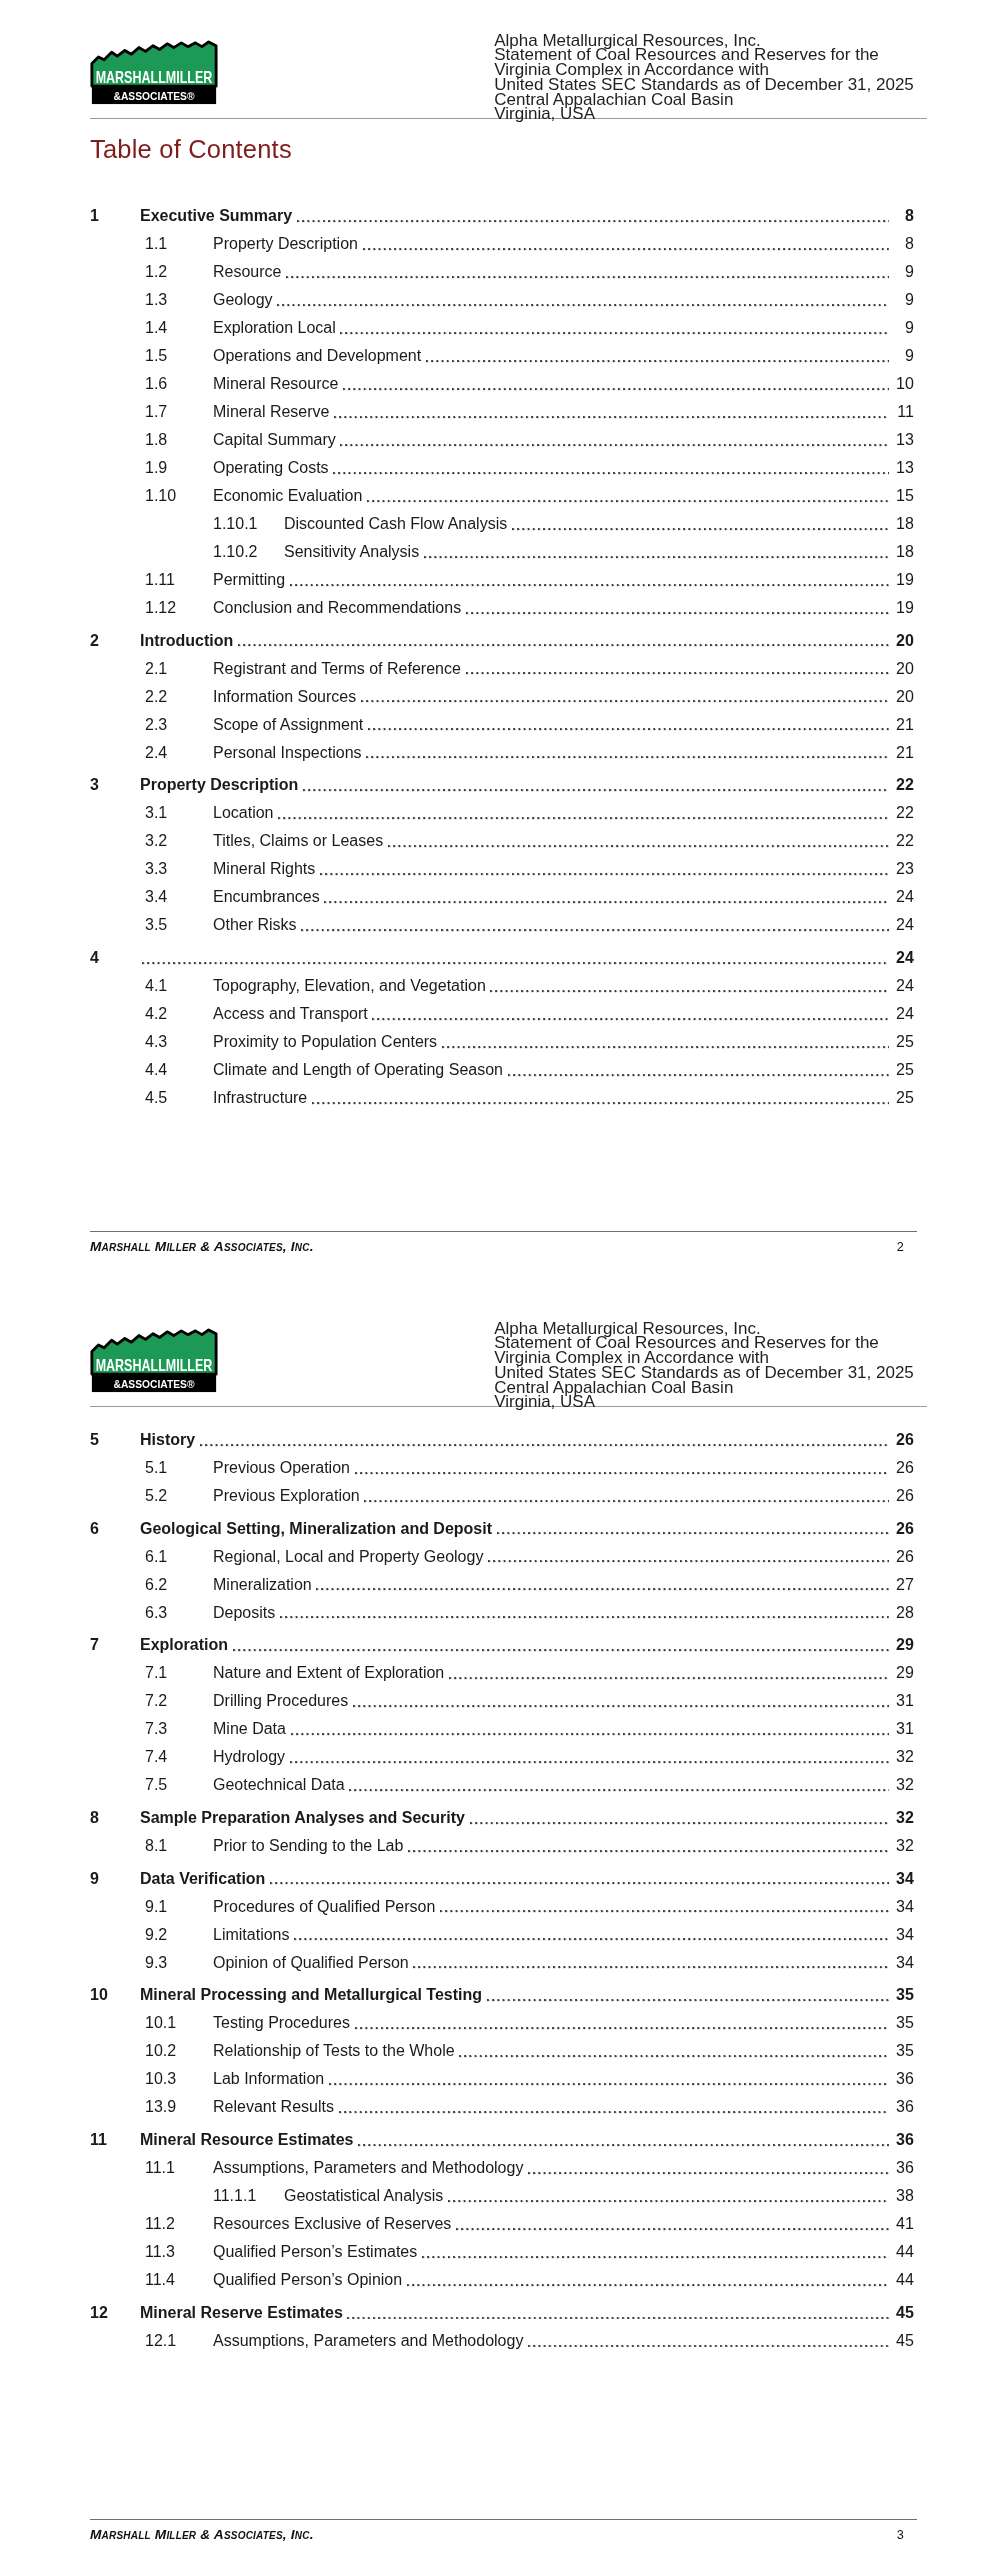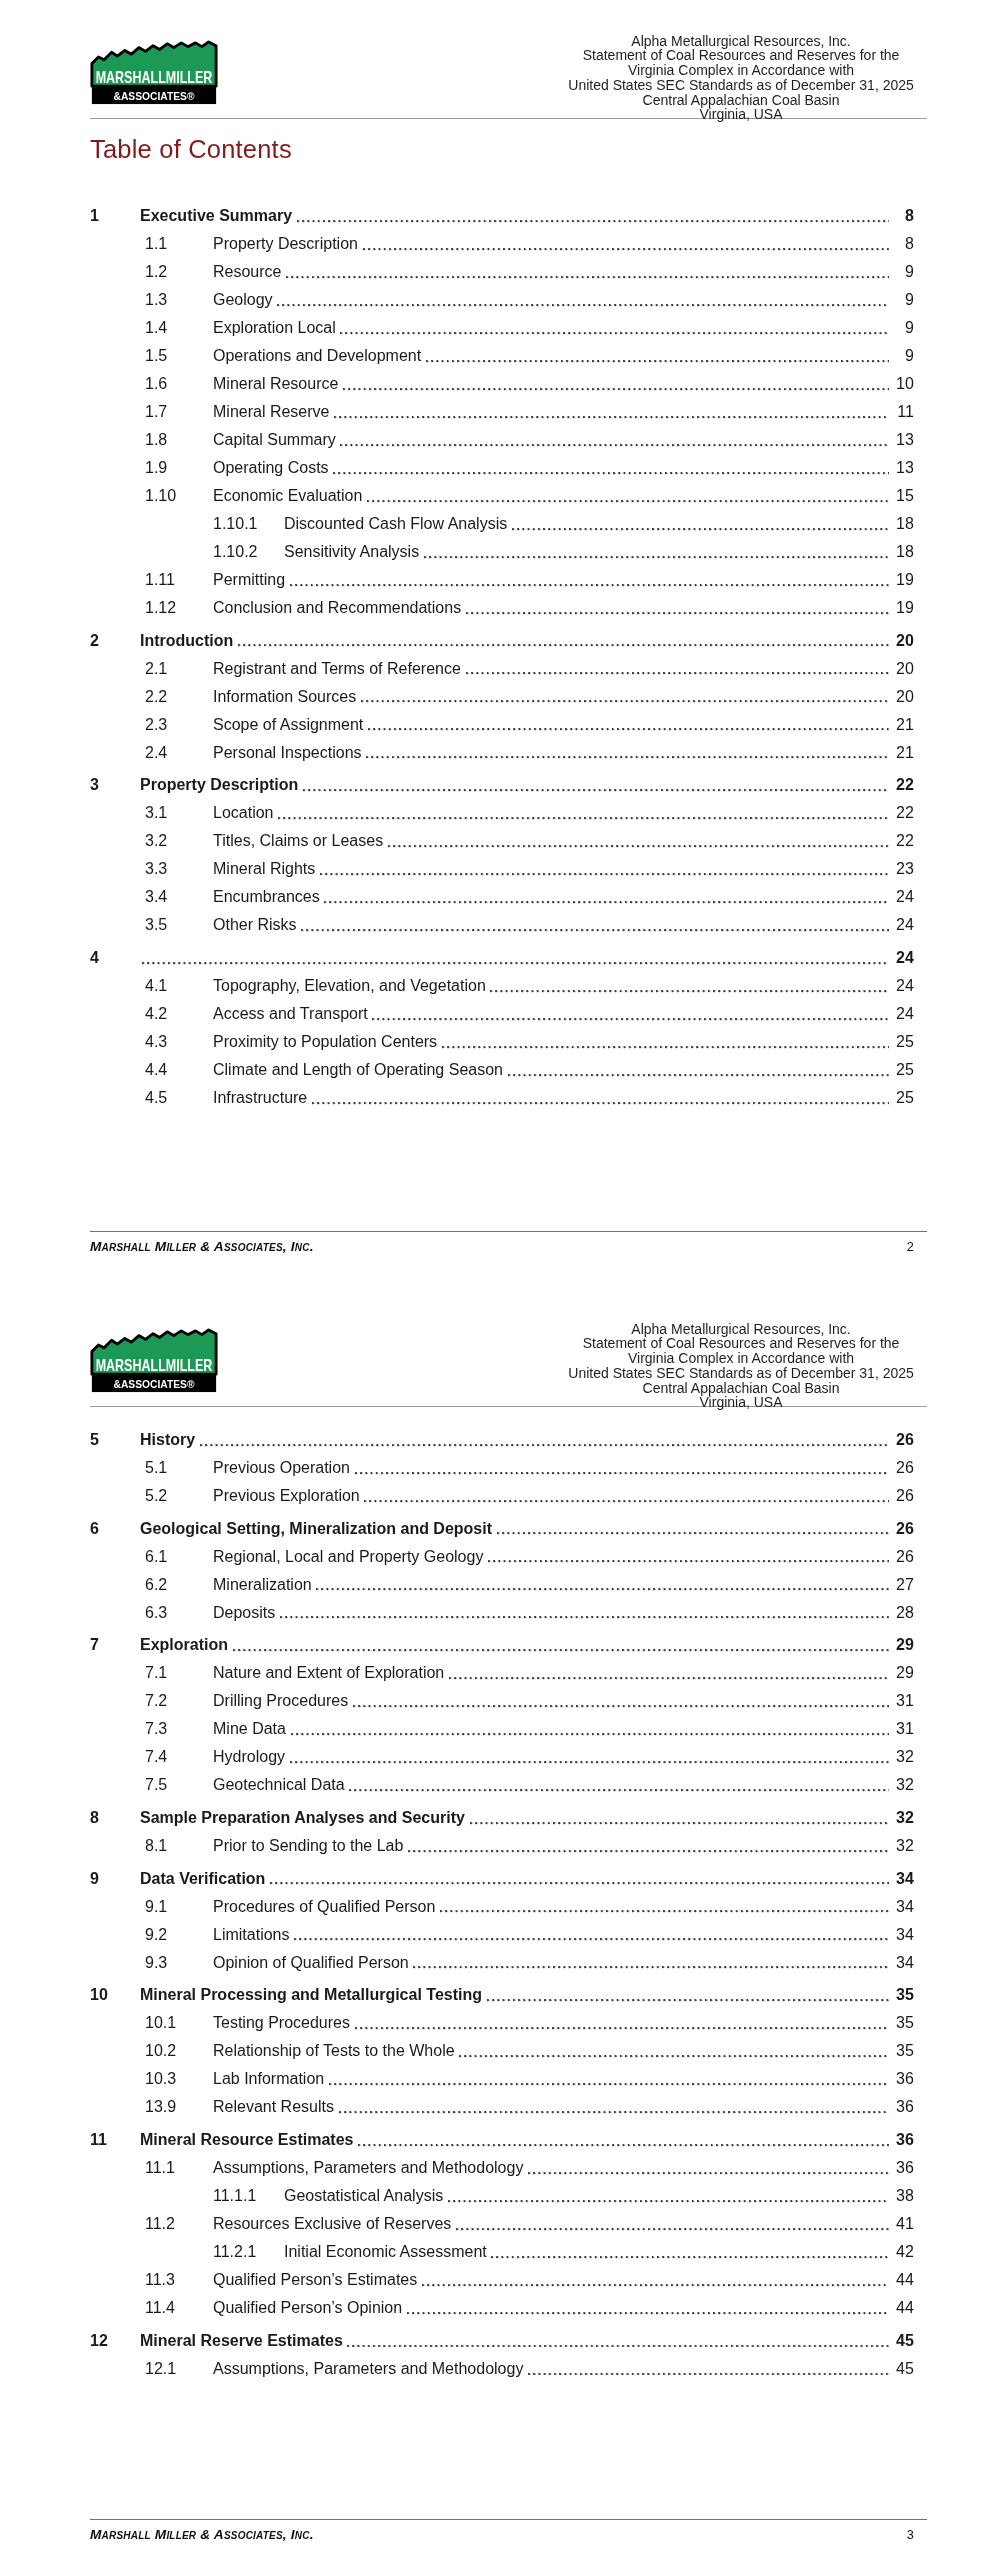--- a/index.html
+++ b/index.html
@@ -9,21 +9,21 @@
   }
   .page { position:relative; width:995px; height:1288px; overflow:hidden; background:#fff; }
 
   
   .doc-header {
     display:flex; justify-content:space-between; align-items:flex-start;
     padding:28px 68px 0 90px; height:118px; box-sizing:border-box;
   }
   .logo { margin-top:11.3px; flex:0 0 auto; }
   .header-text {
-    text-align:center; font-size:14px; line-height:14.7px; color:#1f1f1f;
+    text-align:left; font-size:17px; line-height:14.7px; color:#1f1f1f;
     padding-top:5.7px; margin-right:13.2px;
   }
   .header-rule {
     border:none; border-top:1.9px solid #9a9a9a; margin:0 68px 0 90px; height:0;
   }
 
   
   .toc-title {
     font-size:25.5px; font-weight:400; color:#7f1d1d;
     margin:16px 68px 38px 90px; letter-spacing:0.2px;
@@ -42,21 +42,21 @@
   .ttl { flex:0 0 auto; padding-right:2.8px; }
   .leader {
     flex:1 1 auto; align-self:flex-end; height:2.8px; margin:0 3.8px 7.5px 1.9px;
     background-image:radial-gradient(circle at 1.1px 1.1px, #3c3c3c 1px, transparent 1.3px);
     background-size:5.2px 2.8px; background-repeat:repeat-x; background-position:left bottom;
   }
   .pg { flex:0 0 auto; min-width:21px; text-align:right; }
 
   
   .doc-footer {
-    position:absolute; top:1231px; left:90px; right:68px;
+    position:absolute; top:1231px; left:90px; right:78px;
     border-top:1.9px solid #6f6f6f; padding-top:6.6px;
     display:flex; justify-content:space-between; align-items:baseline;gap:16px;
   }
   .footer-brand {
     font-variant:small-caps; font-style:italic; font-weight:700;
     font-size:13.7px; letter-spacing:0.2px; color:#111;
   }
   .footer-page { font-size:12.7px; margin-right:13.2px; color:#111; }
 </style>
 </head>
@@ -464,26 +464,20 @@
         <span class="ttl">Geostatistical Analysis</span>
         <span class="leader"></span>
         <span class="pg">38</span>
       </div>
       <div class="toc-row l2">
         <span class="num">11.2</span>
         <span class="ttl">Resources Exclusive of Reserves</span>
         <span class="leader"></span>
         <span class="pg">41</span>
       </div>
-      <div class="toc-row l3">
-        <span class="num">11.2.1</span>
-        <span class="ttl">Initial Economic Assessment</span>
-        <span class="leader"></span>
-        <span class="pg">42</span>
-      </div>
       <div class="toc-row l2">
         <span class="num">11.3</span>
         <span class="ttl">Qualified Person’s Estimates</span>
         <span class="leader"></span>
         <span class="pg">44</span>
       </div>
       <div class="toc-row l2">
         <span class="num">11.4</span>
         <span class="ttl">Qualified Person’s Opinion</span>
         <span class="leader"></span>

